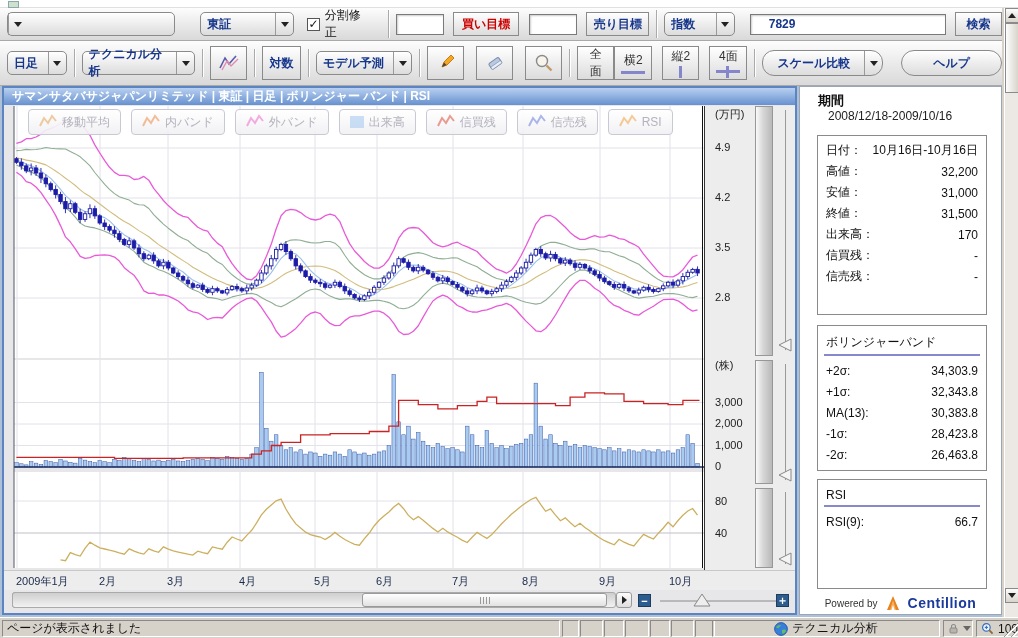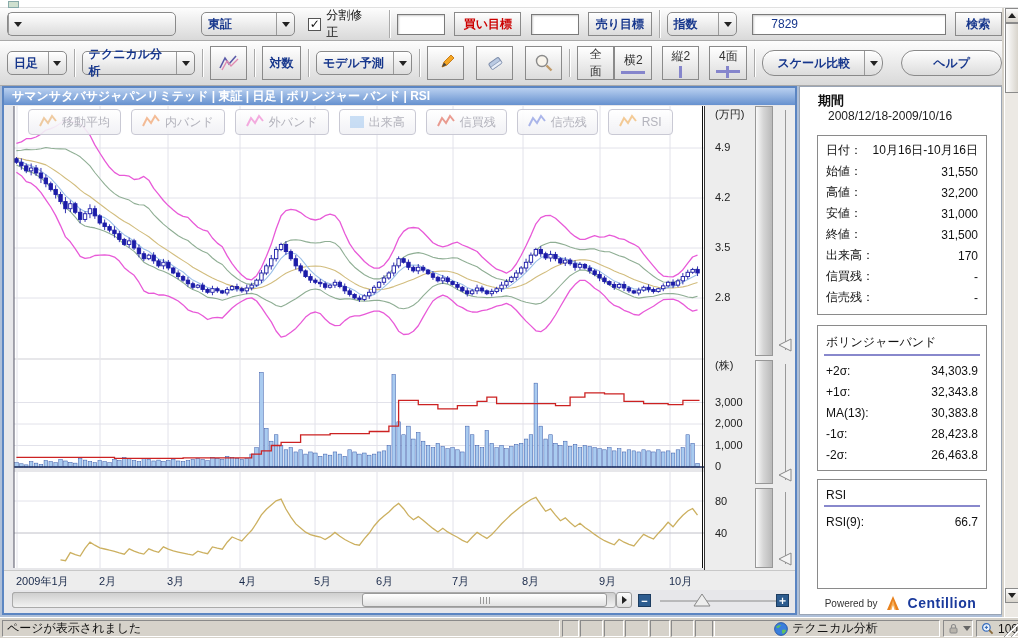--- a/index.html
+++ b/index.html
@@ -14,21 +14,21 @@
   #toolbar2{top:41px;height:45px;padding-left:7px;}
   .tbtn{background:linear-gradient(#ffffff,#efefef 45%,#dcdcdc);border:1px solid #8a8a8a;border-radius:0;color:#16368c;font-weight:bold;font-size:12px;display:inline-flex;align-items:center;justify-content:center;height:24px;box-shadow:inset 0 1px 0 #fff;cursor:default;}
   .tall{height:34px;}
   .combo{display:inline-flex;align-items:stretch;border:1px solid #8a8a8a;border-radius:5px;background:linear-gradient(#ffffff,#efefef 45%,#dcdcdc);height:24px;box-shadow:inset 0 1px 0 #fff;}
   .combo .txt{display:flex;align-items:center;padding:0 6px;color:#16368c;font-weight:bold;}
   .combo .arr{width:18px;display:flex;align-items:center;justify-content:center;border-left:1px solid #9a9a9a;}
   .dnarr{width:0;height:0;border-left:4px solid transparent;border-right:4px solid transparent;border-top:5px solid #222;}
   .uparr{width:0;height:0;border-left:4px solid transparent;border-right:4px solid transparent;border-bottom:5px solid #222;}
   .lfarr{width:0;height:0;border-top:4px solid transparent;border-bottom:4px solid transparent;border-right:5px solid #222;}
   .rtarr{width:0;height:0;border-top:4px solid transparent;border-bottom:4px solid transparent;border-left:5px solid #222;}
-  .tinput{border:1px solid #7a7a7a;background:#fff;height:21px;font-size:12px;color:#16368c;padding:0 18px;box-shadow:inset 1px 1px 2px #ccc;}
+  .tinput{border:1px solid #7a7a7a;background:#fff;height:21px;font-size:12px;color:#16368c;padding:0 18px;box-shadow:inset 1px 1px 2px #ccc;font-weight:bold;}
   .vsep{width:1px;height:28px;background:#aaa;box-shadow:1px 0 0 #fff;margin:0 7px;}
   .chk{width:13px;height:13px;border:1px solid #555;background:#fff;display:inline-flex;align-items:center;justify-content:center;font-size:12px;font-weight:bold;color:#111;line-height:1;}
   .deco-purple{background:#8585cc;}
   
   #content{position:absolute;left:0;top:86px;width:1002px;height:531px;background:#aebfd8;}
   #chartwin{position:absolute;left:2px;top:0;width:795px;height:529px;border:2px solid #5b85c2;background:#e7e7ea;}
   #ctitle{position:absolute;left:0;top:0;width:100%;height:17px;background:linear-gradient(#b9d0f0,#6691cf);color:#fff;font-weight:bold;font-size:12px;line-height:17px;padding-left:8px;white-space:nowrap;overflow:hidden;}
   #chart-svg{position:absolute;left:0;top:17px;}
   #legend-row{position:absolute;left:24px;top:21px;height:26px;display:flex;gap:10px;z-index:5;}
   .legbtn{height:26px;padding:0 10px;border:1px solid #c9c9d4;border-radius:4px;background:linear-gradient(rgba(255,255,255,.95),rgba(240,240,244,.9));color:#b3b3bc;font-size:12px;display:inline-flex;align-items:center;gap:5px;}
@@ -798,24 +798,20 @@
       <div class="ptitle">期間</div>
       <div class="prange">2008/12/18-2009/10/16</div>
 
       <div class="infobox" style="top:48px;height:180px">
         <div id="quote-rows">
             <div class="irow">
               <span>日付：</span>
               <span class="val">10月16日-10月16日</span>
             </div>
             <div class="irow">
-              <span>始値：</span>
-              <span class="val">31,550</span>
-            </div>
-            <div class="irow">
               <span>高値：</span>
               <span class="val">32,200</span>
             </div>
             <div class="irow">
               <span>安値：</span>
               <span class="val">31,000</span>
             </div>
             <div class="irow">
               <span>終値：</span>
               <span class="val">31,500</span>

